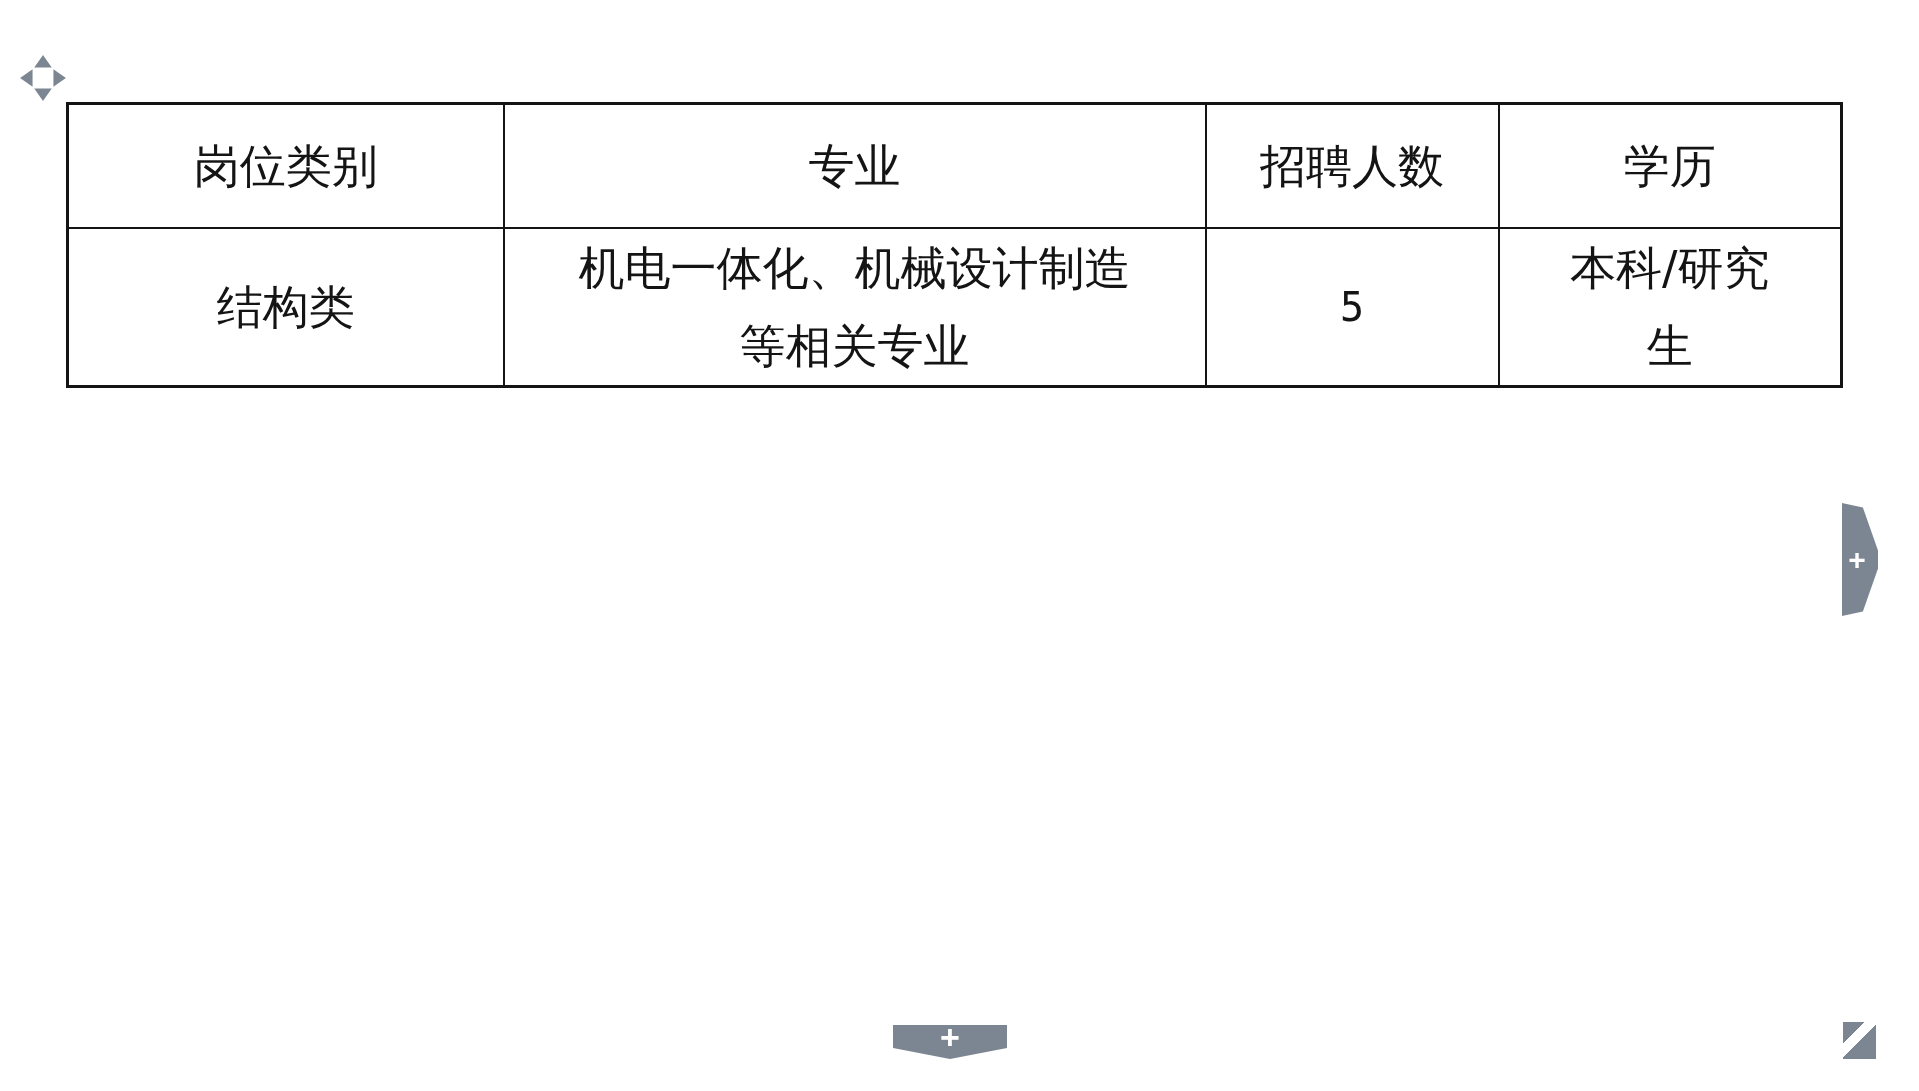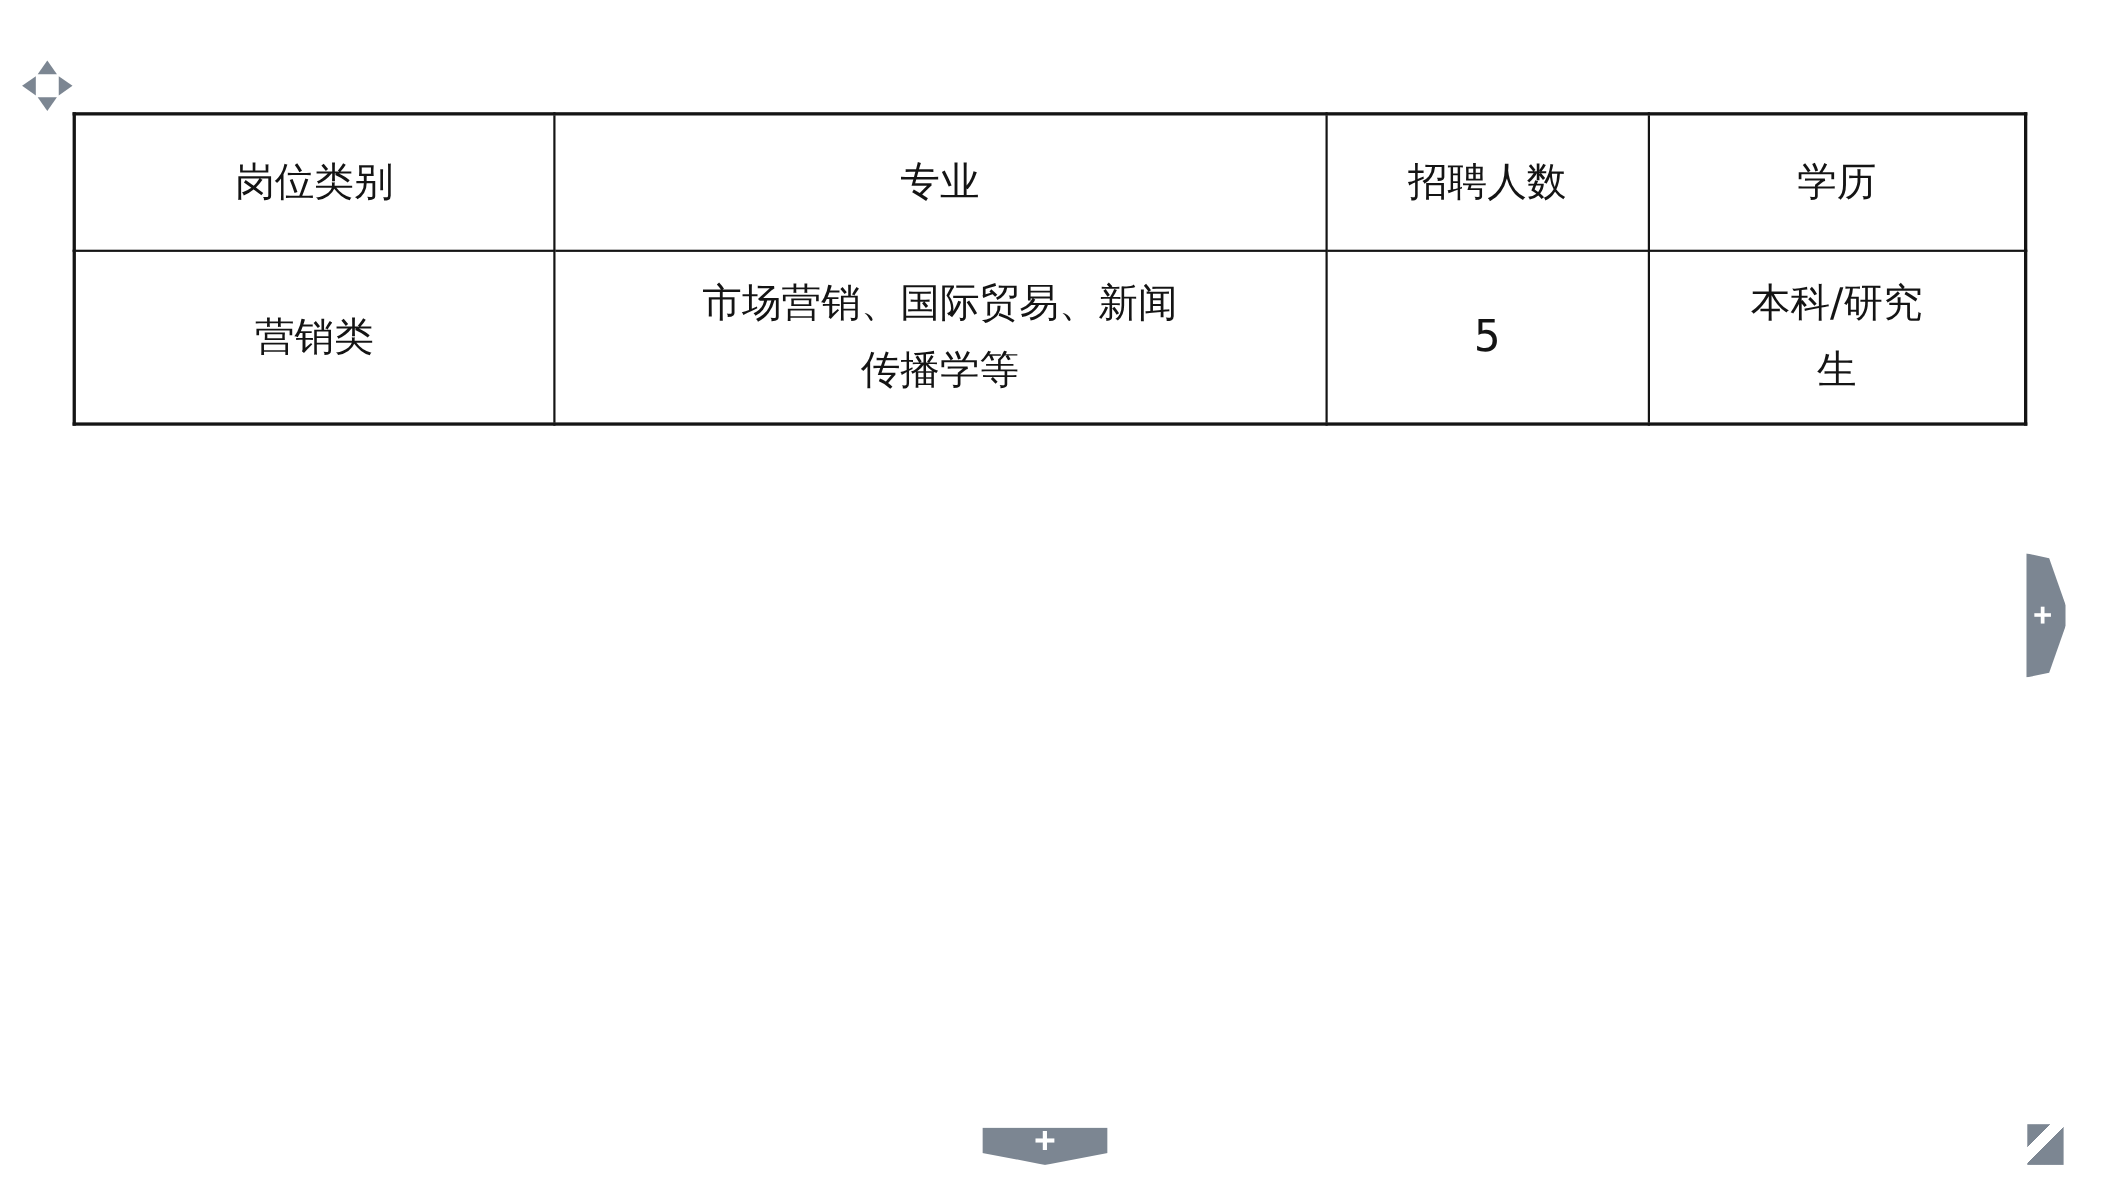--- a/index.html
+++ b/index.html
@@ -28,21 +28,21 @@
   
   .doc-table{
     position:absolute;left:66px;top:102px;
     border-collapse:collapse;table-layout:fixed;
     width:1774px;
   }
   .doc-table th,.doc-table td{
     border:2px solid var(--border-col);
     text-align:center;vertical-align:middle;
     font-weight:normal;
-    font-size:36px;line-height:1.7;
+    font-size:46px;line-height:1.7;
     white-space:pre-line;
     overflow:hidden;
   }
   .doc-table{border:3px solid var(--border-col);}
   .doc-table tr.header-row{height:124px;}
   .doc-table tr.data-row{height:158px;}
   .doc-table td.count-cell{font-size:40px;font-family:"DejaVu Sans Mono","Liberation Mono",monospace;}
 
   
   .add-col-tab{
@@ -101,30 +101,30 @@
   <thead>
     <tr class="header-row">
       <th>岗位类别</th>
       <th>专业</th>
       <th>招聘人数</th>
       <th>学历</th>
     </tr>
   </thead>
   <tbody id="table-body">
 
-
-
   <tr class="data-row">
-    <td class="category-cell">营销类</td>
-    <td class="major-cell">市场营销、国际贸易、新闻
-传播学等</td>
+    <td class="category-cell">结构类</td>
+    <td class="major-cell">机电一体化、机械设计制造
+等相关专业</td>
     <td class="count-cell">5</td>
     <td class="education-cell">本科/研究
 生</td>
   </tr>
+
+
 
 </tbody>
 </table>
 
 <button class="add-col-tab">
   <span class="plus">+</span>
 </button>
 
 <button class="add-row-tab">
   <span class="plus">+</span>

